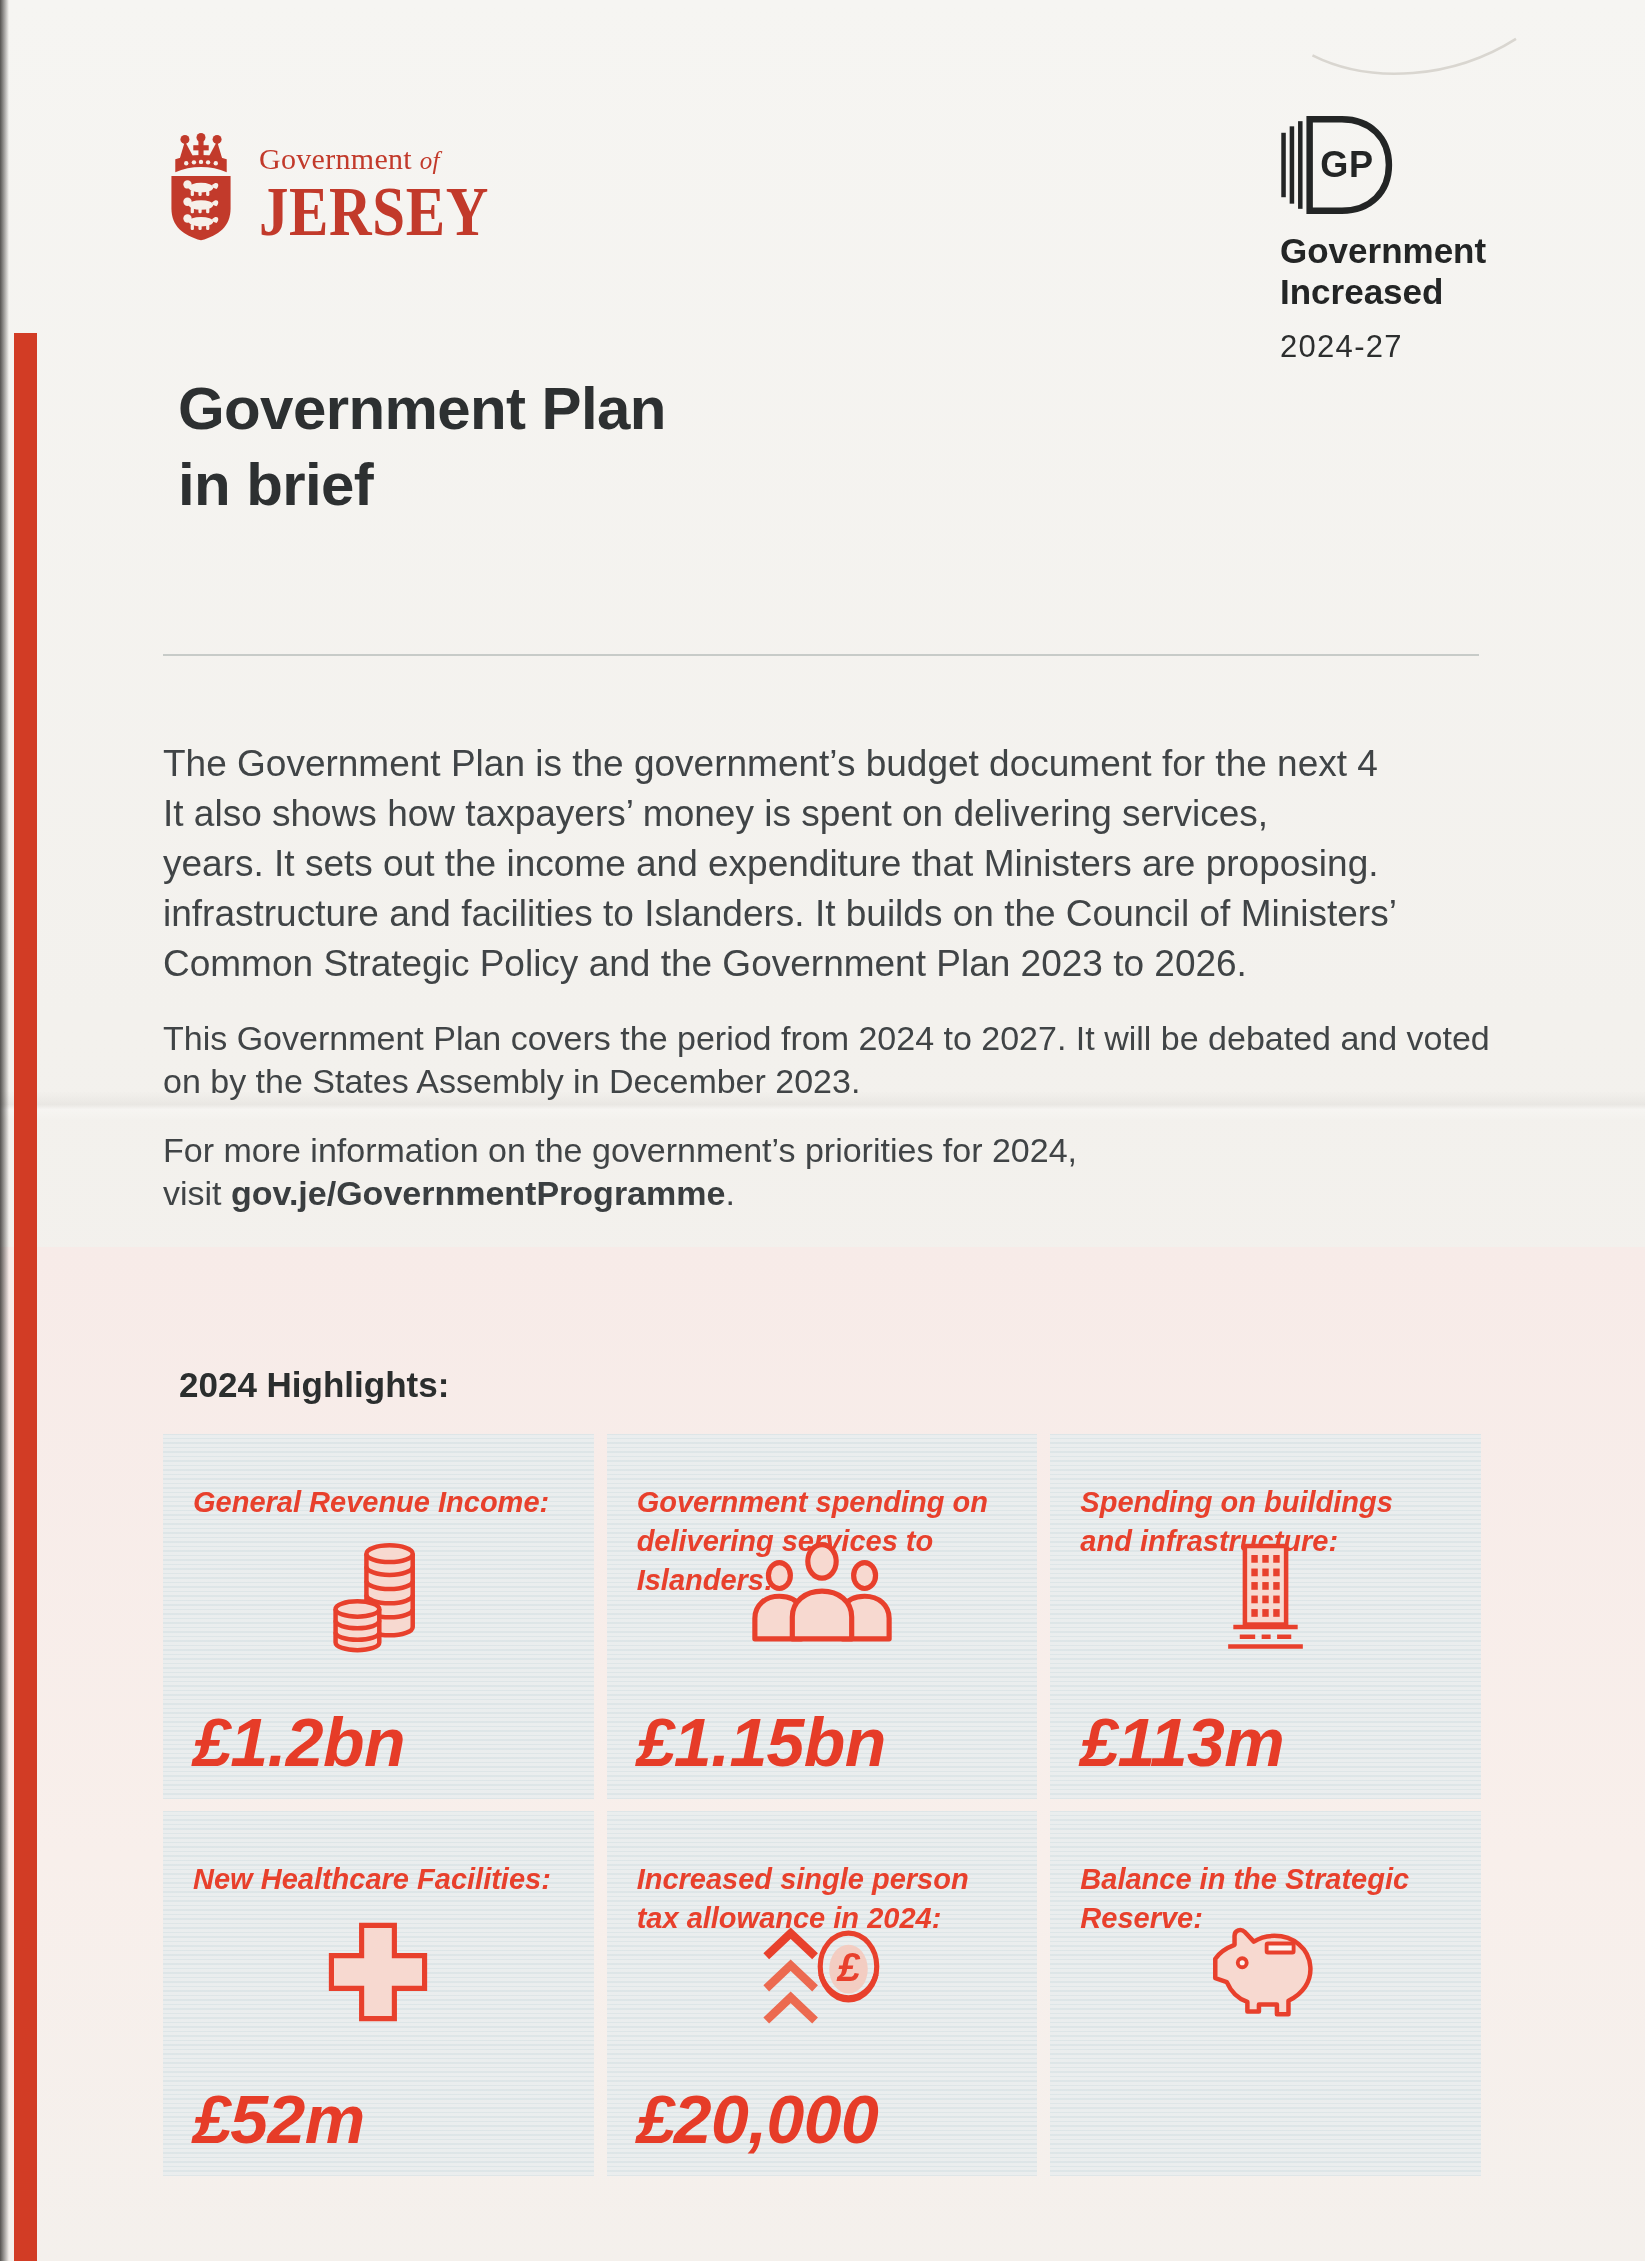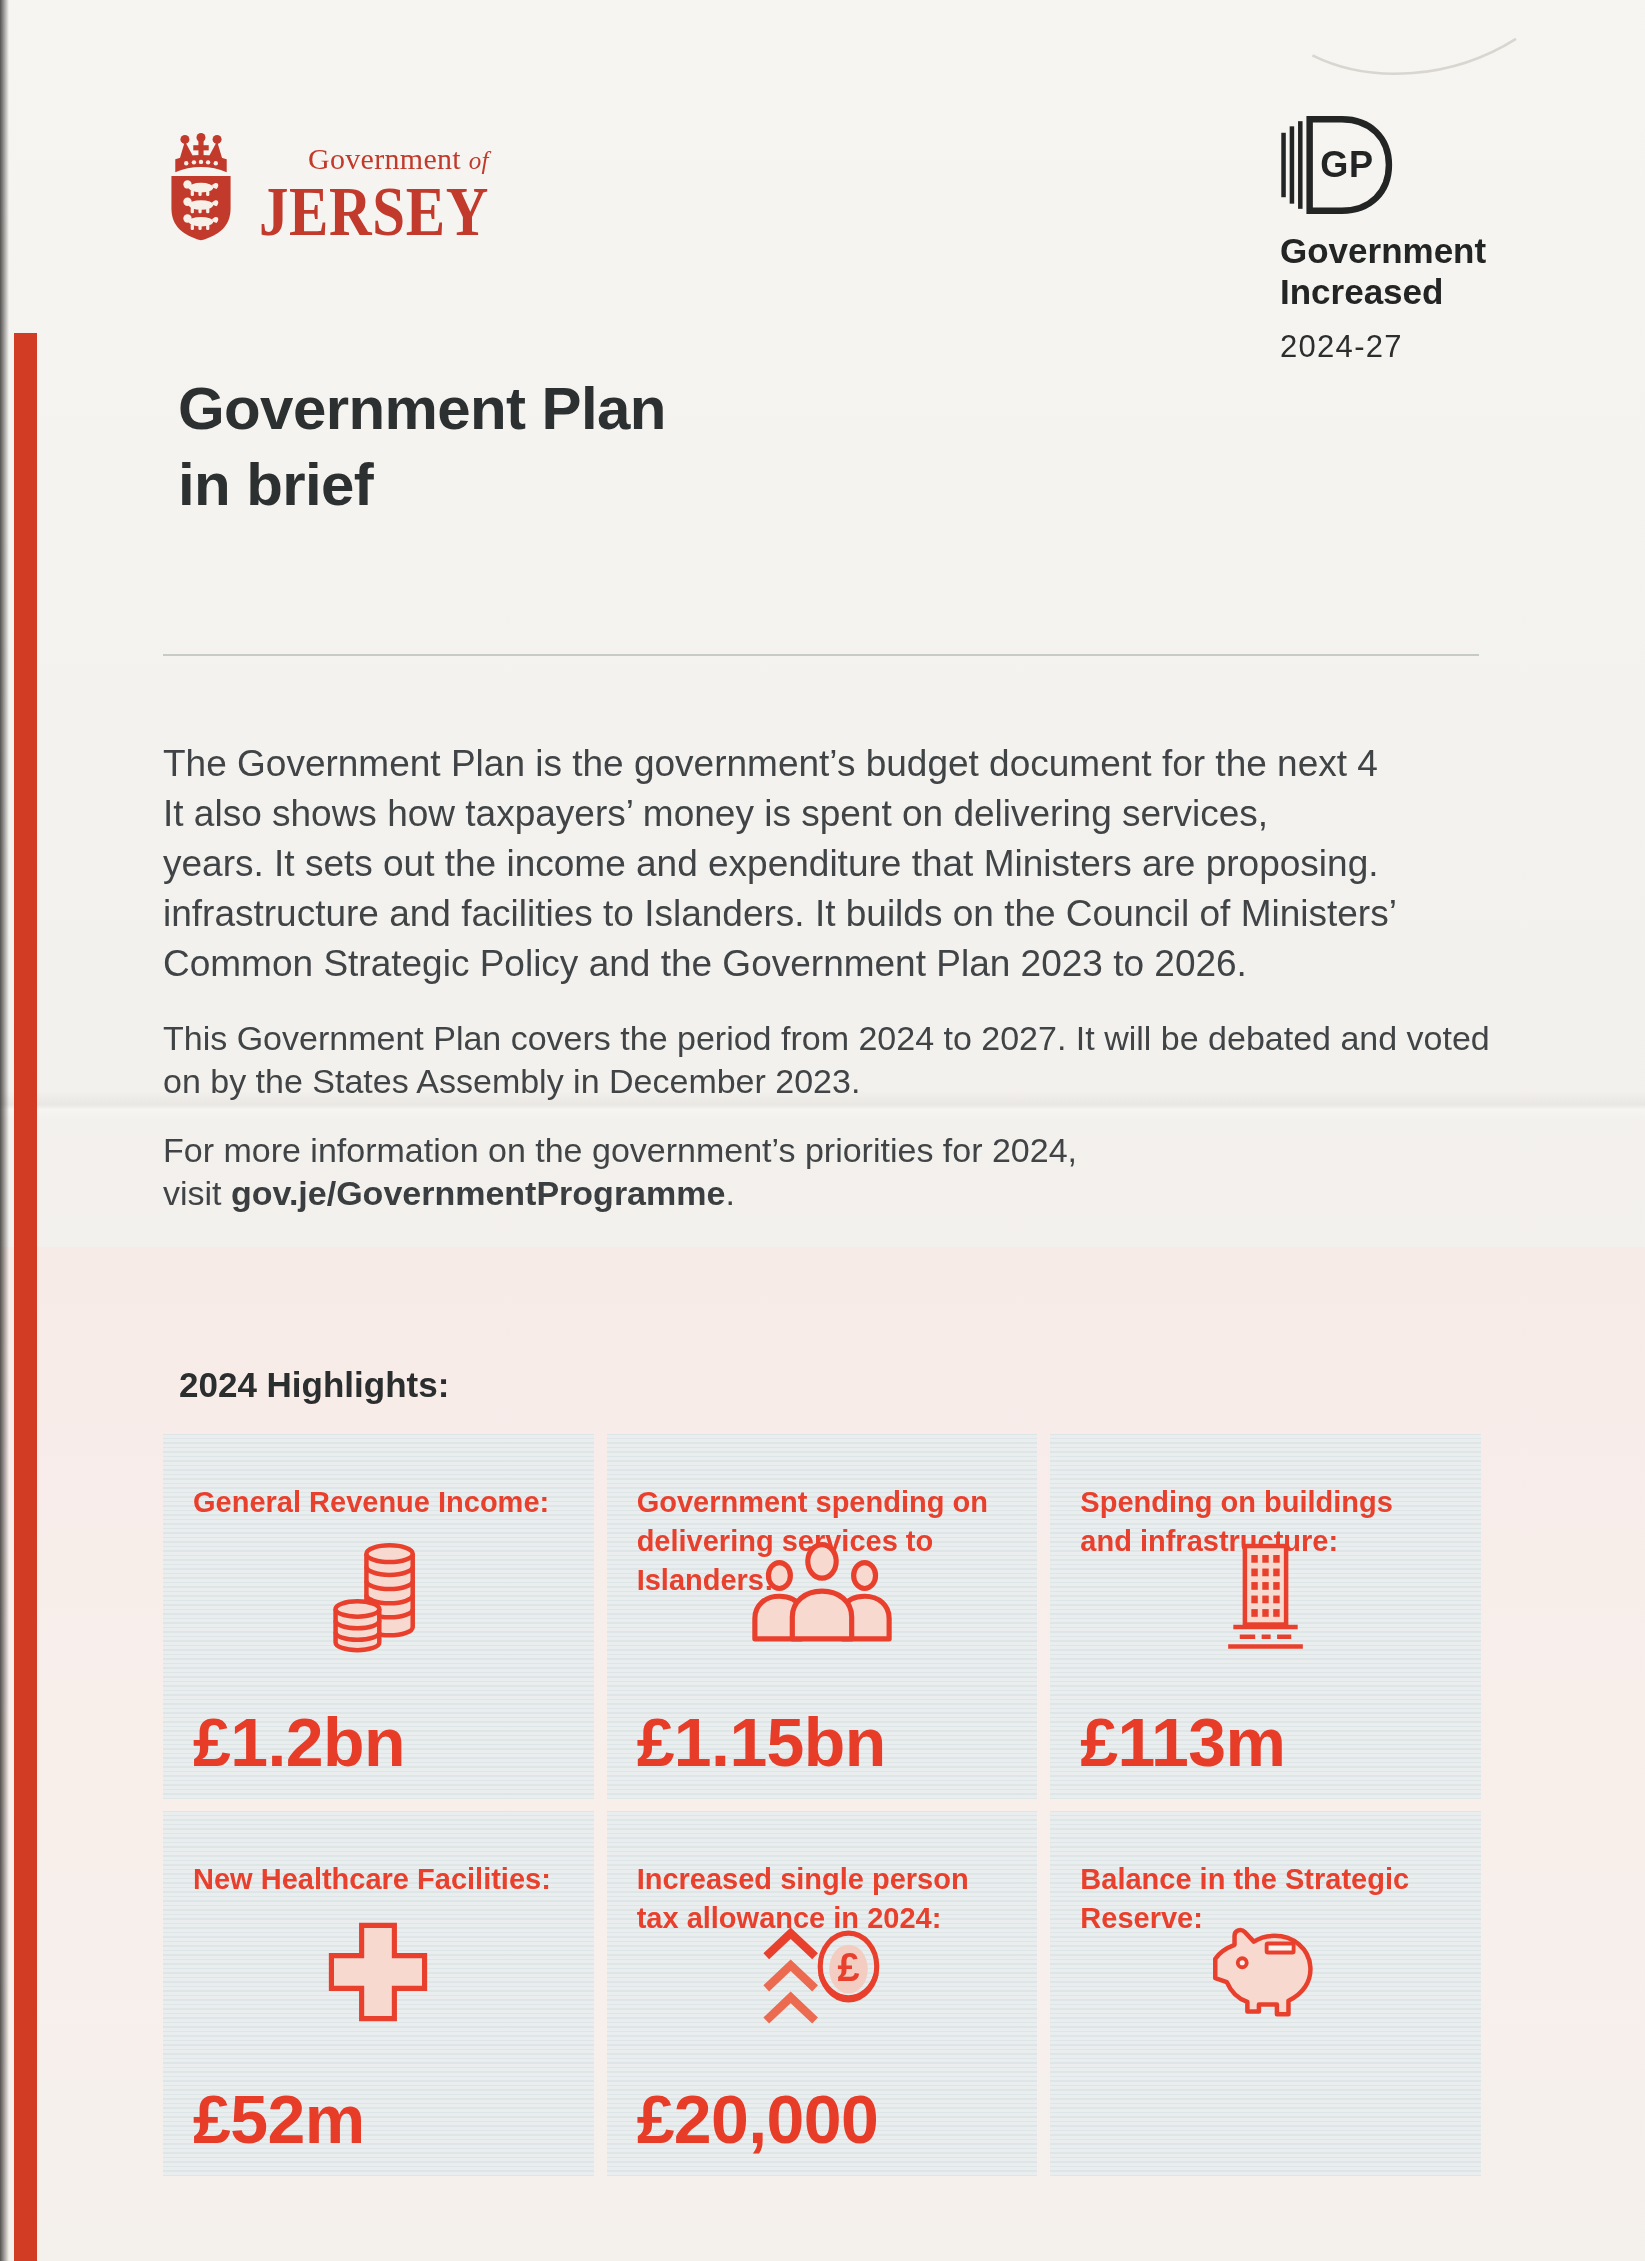--- a/index.html
+++ b/index.html
@@ -11,21 +11,21 @@
   .scan-edge{position:absolute;left:0;top:0;width:9px;height:100%;
     background:linear-gradient(90deg,rgba(45,43,41,.8),rgba(45,43,41,0));z-index:9;}
   .crease{position:absolute;left:0;top:1091px;width:100%;height:30px;
     background:linear-gradient(180deg,rgba(255,255,255,0) 0%,rgba(110,105,100,.07) 45%,rgba(255,255,255,.28) 62%,rgba(255,255,255,0) 100%);}
   .curl{position:absolute;left:1309px;top:26px;}
   .red-bar{position:absolute;left:14px;top:333px;width:23px;height:1928px;background:#d23c25;z-index:8;}
 
   
   .jersey-logo{position:absolute;left:165px;top:132px;display:flex;align-items:flex-start;}
   .jersey-text{margin-left:22px;color:#c23a2b;}
-  .jersey-line1{font-family:"Liberation Serif","DejaVu Serif",serif;font-size:30px;line-height:30px;margin-top:11.6px;letter-spacing:0.3px;text-align:right;}
+  .jersey-line1{font-family:"Liberation Serif","DejaVu Serif",serif;font-size:30px;line-height:30px;margin-top:11.6px;letter-spacing:0.3px;}
   .jersey-line1 .of{font-style:italic;font-size:25px;}
   .jersey-line2{font-family:"Liberation Serif","DejaVu Serif",serif;font-weight:bold;font-size:59px;line-height:52px;
     letter-spacing:0.6px;transform:scaleY(1.18);transform-origin:left top;margin-top:5.2px;}
 
   
   .gp-badge{position:absolute;left:1280px;top:116px;color:#232525;}
   .gp-title{font-size:35px;font-weight:bold;line-height:41px;margin-top:14px;color:#232525;}
   .gp-years{font-size:31px;letter-spacing:1.3px;margin-top:17px;color:#2c2e2e;}
 
   
@@ -43,21 +43,21 @@
   .p3 .row{display:block;}
   .p3 b{color:#3a3e40;}
 
   
   .highlights-bg{position:absolute;left:0;top:1247px;width:100%;height:1014px;
     background:linear-gradient(180deg,#f7ebe8 0%,#f8efeb 60%,#f4f0ec 100%);}
   .highlights-heading{position:absolute;left:163px;top:1365px;font-size:35px;font-weight:bold;color:#2b2e2e;margin-left:16px;}
   .tile-grid{position:absolute;left:163px;top:1434px;width:1318px;display:grid;
     grid-template-columns:repeat(3,1fr);grid-auto-rows:365px;column-gap:13px;row-gap:11.6px;}
   .tile{position:relative;background:#e8edee;
-    background-image:repeating-linear-gradient(0deg,rgba(168,190,197,.16) 0 1.3px,rgba(248,240,238,.14) 1.3px 4.5px);}
+    background-image:repeating-linear-gradient(0deg,rgba(168,190,197,.16) 0 1.3px,rgba(248,240,238,.14) 1.3px 4.5px);font-style:italic;}
   .tile-label{position:relative;margin:49px 0 0 30px;max-width:361px;
     font-size:29px;font-weight:bold;line-height:39px;color:#e8402c;}
   .tile-icon{position:absolute;left:0;right:0;top:108px;height:129px;display:flex;justify-content:center;align-items:flex-start;}
   .tile-value{position:absolute;left:30px;bottom:23px;font-size:68px;font-weight:bold;color:#e63c28;letter-spacing:-0.6px;line-height:1;}
 </style>
 </head>
 <body>
 
 <div class="page">
 

